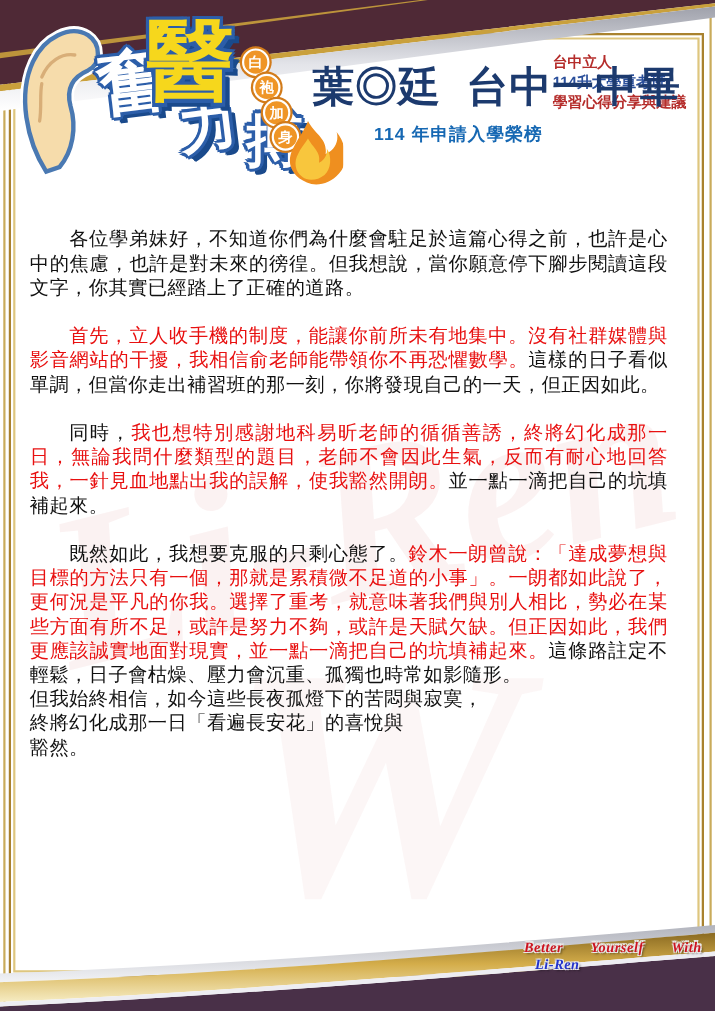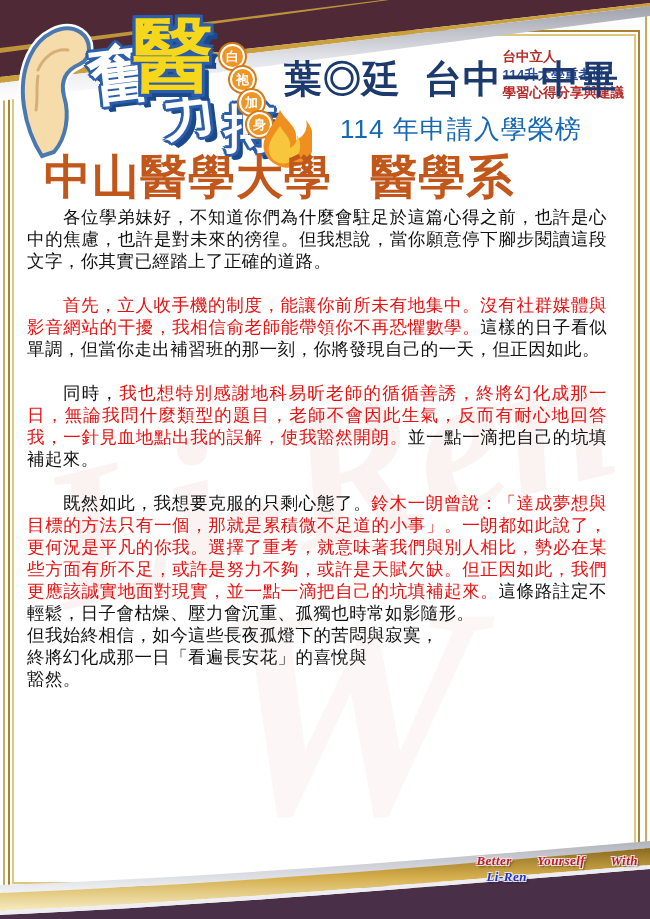--- a/index.html
+++ b/index.html
@@ -57,21 +57,21 @@
   .tagline{position:absolute;top:33px;right:26px;z-index:4;font-size:13.5px;font-weight:bold;white-space:pre;}
   .tagline span{margin-left:14px;}
   .t-red{color:#b52d2b;} .t-blue{color:#2a4f9b;}
   .student{
     position:absolute;left:284px;top:54px;z-index:4;white-space:pre;
     font-family:Liberation Sans, sans-serif;font-weight:900;
     font-size:38px;color:#1c3a6e;letter-spacing:1px;
   }
   .honor{
     position:absolute;left:340px;top:112px;z-index:4;
-    font-weight:normal;font-size:26px;color:#1668b3;letter-spacing:1px;
+    font-weight:bold;font-size:16px;color:#1668b3;letter-spacing:1px;
   }
   .school{
     position:absolute;left:44px;top:146px;z-index:4;white-space:pre;
     font-family:"Liberation Serif", serif;font-weight:900;
     font-size:47px;color:#c2571b;letter-spacing:1px;
   }
   
   .article{
     position:absolute;left:27px;right:27px;top:206px;z-index:2;
     font-size:17.5px;line-height:22px;letter-spacing:0.4px;
@@ -136,21 +136,20 @@
   </div>
 
   <div class="tagline">
     <span class="t-red">台中立人</span>
     <span class="t-blue">114升大學重考班</span>
     <span class="t-red">學習心得分享與建議</span>
   </div>
 
   <div class="student">葉◎廷  台中一中畢</div>
   <div class="honor">114 年申請入學榮榜</div>
-  <div class="school">中山醫學大學   醫學系</div>
 
   <div class="article">
       <p class="para"><span class="seg-black">各位學弟妹好，不知道你們為什麼會駐足於這篇心得之前，也許是心中的焦慮，也許是對未來的徬徨。但我想說，當你願意停下腳步閱讀這段文字，你其實已經踏上了正確的道路。</span></p>
       <p class="para"><span class="seg-red">首先，立人收手機的制度，能讓你前所未有地集中。沒有社群媒體與影音網站的干擾，我相信俞老師能帶領你不再恐懼數學。</span><span class="seg-black">這樣的日子看似單調，但當你走出補習班的那一刻，你將發現自己的一天，但正因如此。</span></p>
       <p class="para"><span class="seg-black">同時，</span><span class="seg-red">我也想特別感謝地科易昕老師的循循善誘，終將幻化成那一日，無論我問什麼類型的題目，老師不會因此生氣，反而有耐心地回答我，一針見血地點出我的誤解，使我豁然開朗。</span><span class="seg-black">並一點一滴把自己的坑填補起來。</span></p>
       <p class="para"><span class="seg-black">既然如此，我想要克服的只剩心態了。</span><span class="seg-red">鈴木一朗曾說：「達成夢想與目標的方法只有一個，那就是累積微不足道的小事」。一朗都如此說了，更何況是平凡的你我。選擇了重考，就意味著我們與別人相比，勢必在某些方面有所不足，或許是努力不夠，或許是天賦欠缺。但正因如此，我們更應該誠實地面對現實，並一點一滴把自己的坑填補起來。</span><span class="seg-black">這條路註定不輕鬆，日子會枯燥、壓力會沉重、孤獨也時常如影隨形。</span><br><span class="seg-black">但我始終相信，如今這些長夜孤燈下的苦悶與寂寞，</span><br><span class="seg-black">終將幻化成那一日「看遍長安花」的喜悅與</span><br><span class="seg-black">豁然。</span></p>
     </div>
 
   <svg class="bottom-swoosh" width="650" height="78" viewBox="0 0 650 78">
     <defs>

